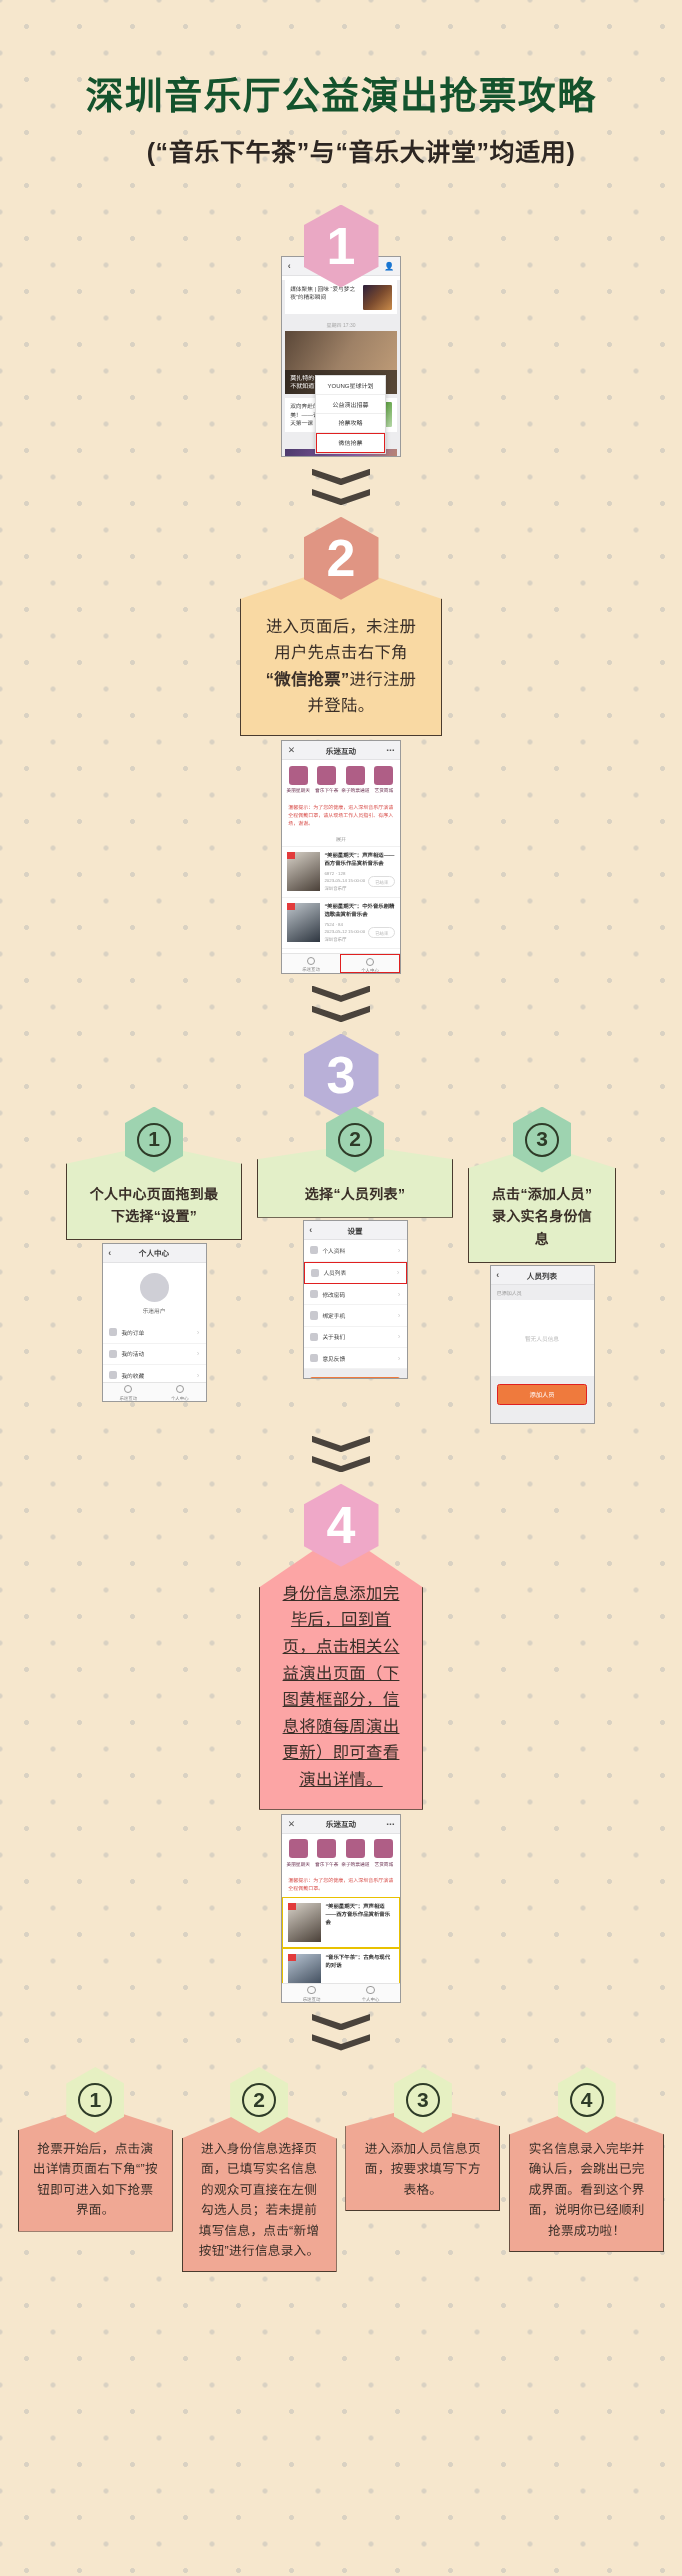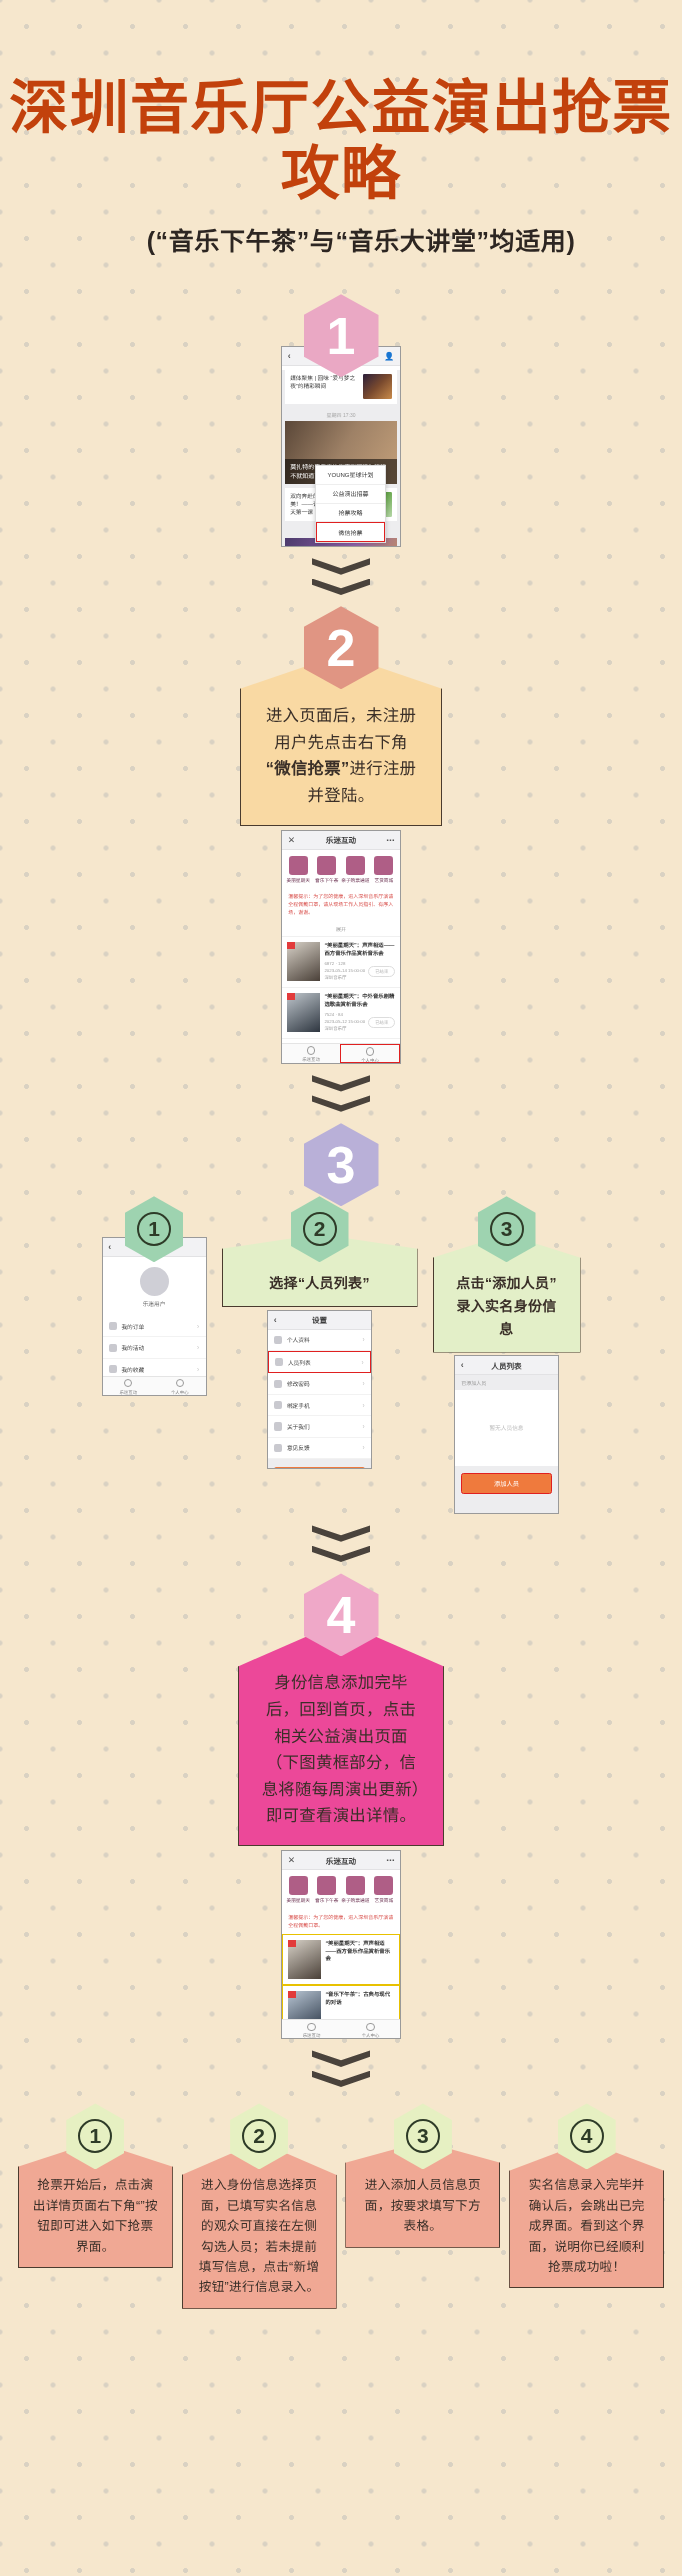--- a/index.html
+++ b/index.html
@@ -16,24 +16,24 @@
       radial-gradient(circle, rgba(150,160,170,0.30) 2.2px, transparent 2.5px);
     background-size: 53px 53px, 53px 53px;
     background-position: 0 0, 26.5px 26.5px;
     overflow: hidden;
     color: #3a2f28;
   }
 
   
   .header { padding-top: 75px; text-align: center; }
   .page-title {
-    font-size: 59px;
+    font-size: 38px;
     font-weight: 700;
     letter-spacing: 1.3px;
-    color: #c2410c;
+    color: #14532d;
     line-height: 1.12;
   }
   .page-subtitle {
     margin-top: 14px;
     font-size: 25px;
     font-weight: 700;
     color: #2d2622;
     letter-spacing: 0.6px;
     padding-left: 40px;
   }
@@ -339,20 +339,23 @@
 </div>
 
 <div class="triple" style="margin-top:25px;">
 
   <div class="center-col">
     <div class="step-badge-slot" style="margin-bottom:-28px;">
       <div class="hex-sm" style="background:#9ed3b0;">
         <div class="hex-sm-inner">1</div>
       </div>
     </div>
+    <div class="pent" style="background:#e3efc8; width:176px;">
+      <div class="pent-body" style="padding:37px 16.4px 11.4px;font-size:14px;font-weight:700;">个人中心页面拖到最下选择“设置”</div>
+    </div>
     <div class="phone" style="width:105px;height:159px;margin-top:2.5px;">
       <div class="ph-bar">
         <span class="lt">‹</span>
         <span>个人中心</span>
       </div>
       <div class="ph-body" style="height:139px;position:relative;">
         <div class="avatar-box">
           <div class="avatar-c"></div>
           <div class="avatar-n">乐迷用户</div>
         </div>
@@ -468,21 +471,21 @@
     <span></span>
     <span></span>
   </div>
 
 <div class="center-col">
   <div class="step-badge-slot">
     <div class="hex" style="background:#efa8c8;">
       <span class="hex-num">4</span>
     </div>
   </div>
-  <div class="pent" style="background:#ec4899; width:206px;">
+  <div class="pent" style="background:#fca5a5; width:164px;text-decoration:underline;">
     <div class="pent-body">身份信息添加完毕后，回到首页，点击相关公益演出页面（下图黄框部分，信息将随每周演出更新）即可查看演出详情。</div>
   </div>
 
   <div class="phone" style="width:120px;height:189px;margin-top:3.8px;">
     <div class="ph-bar">
       <span class="lt">✕</span>
       <span>乐迷互动</span>
       <span class="rt">⋯</span>
     </div>
     <div class="ph-body" style="height:169px;position:relative;">

